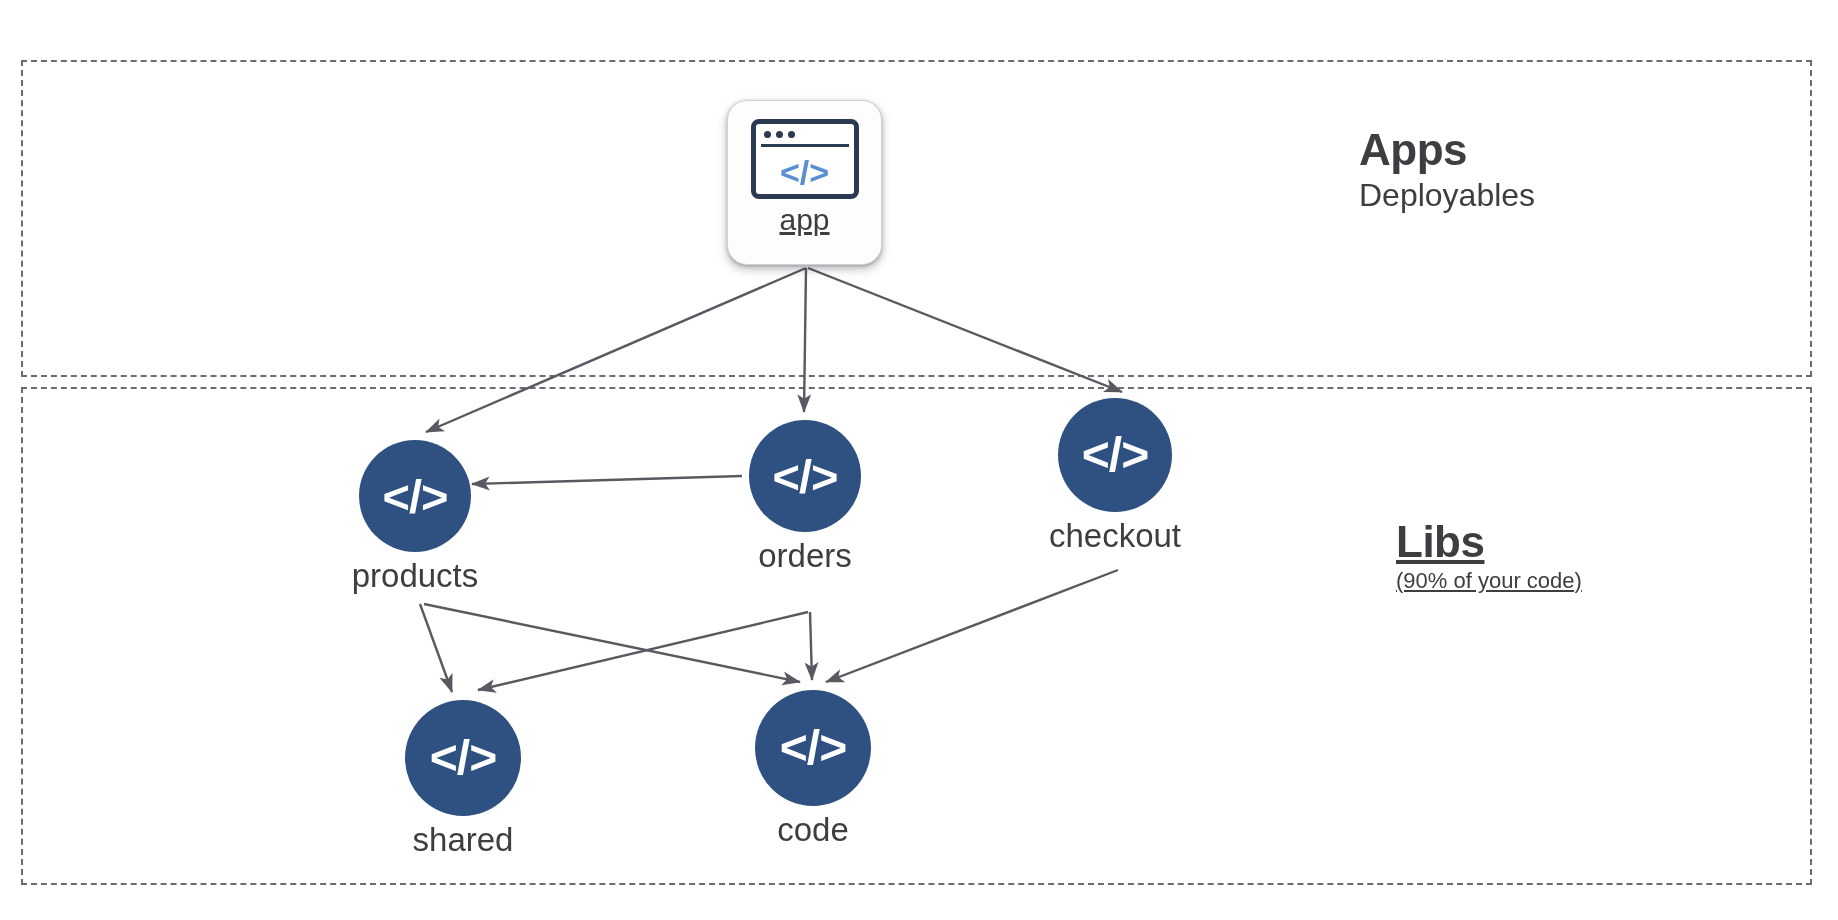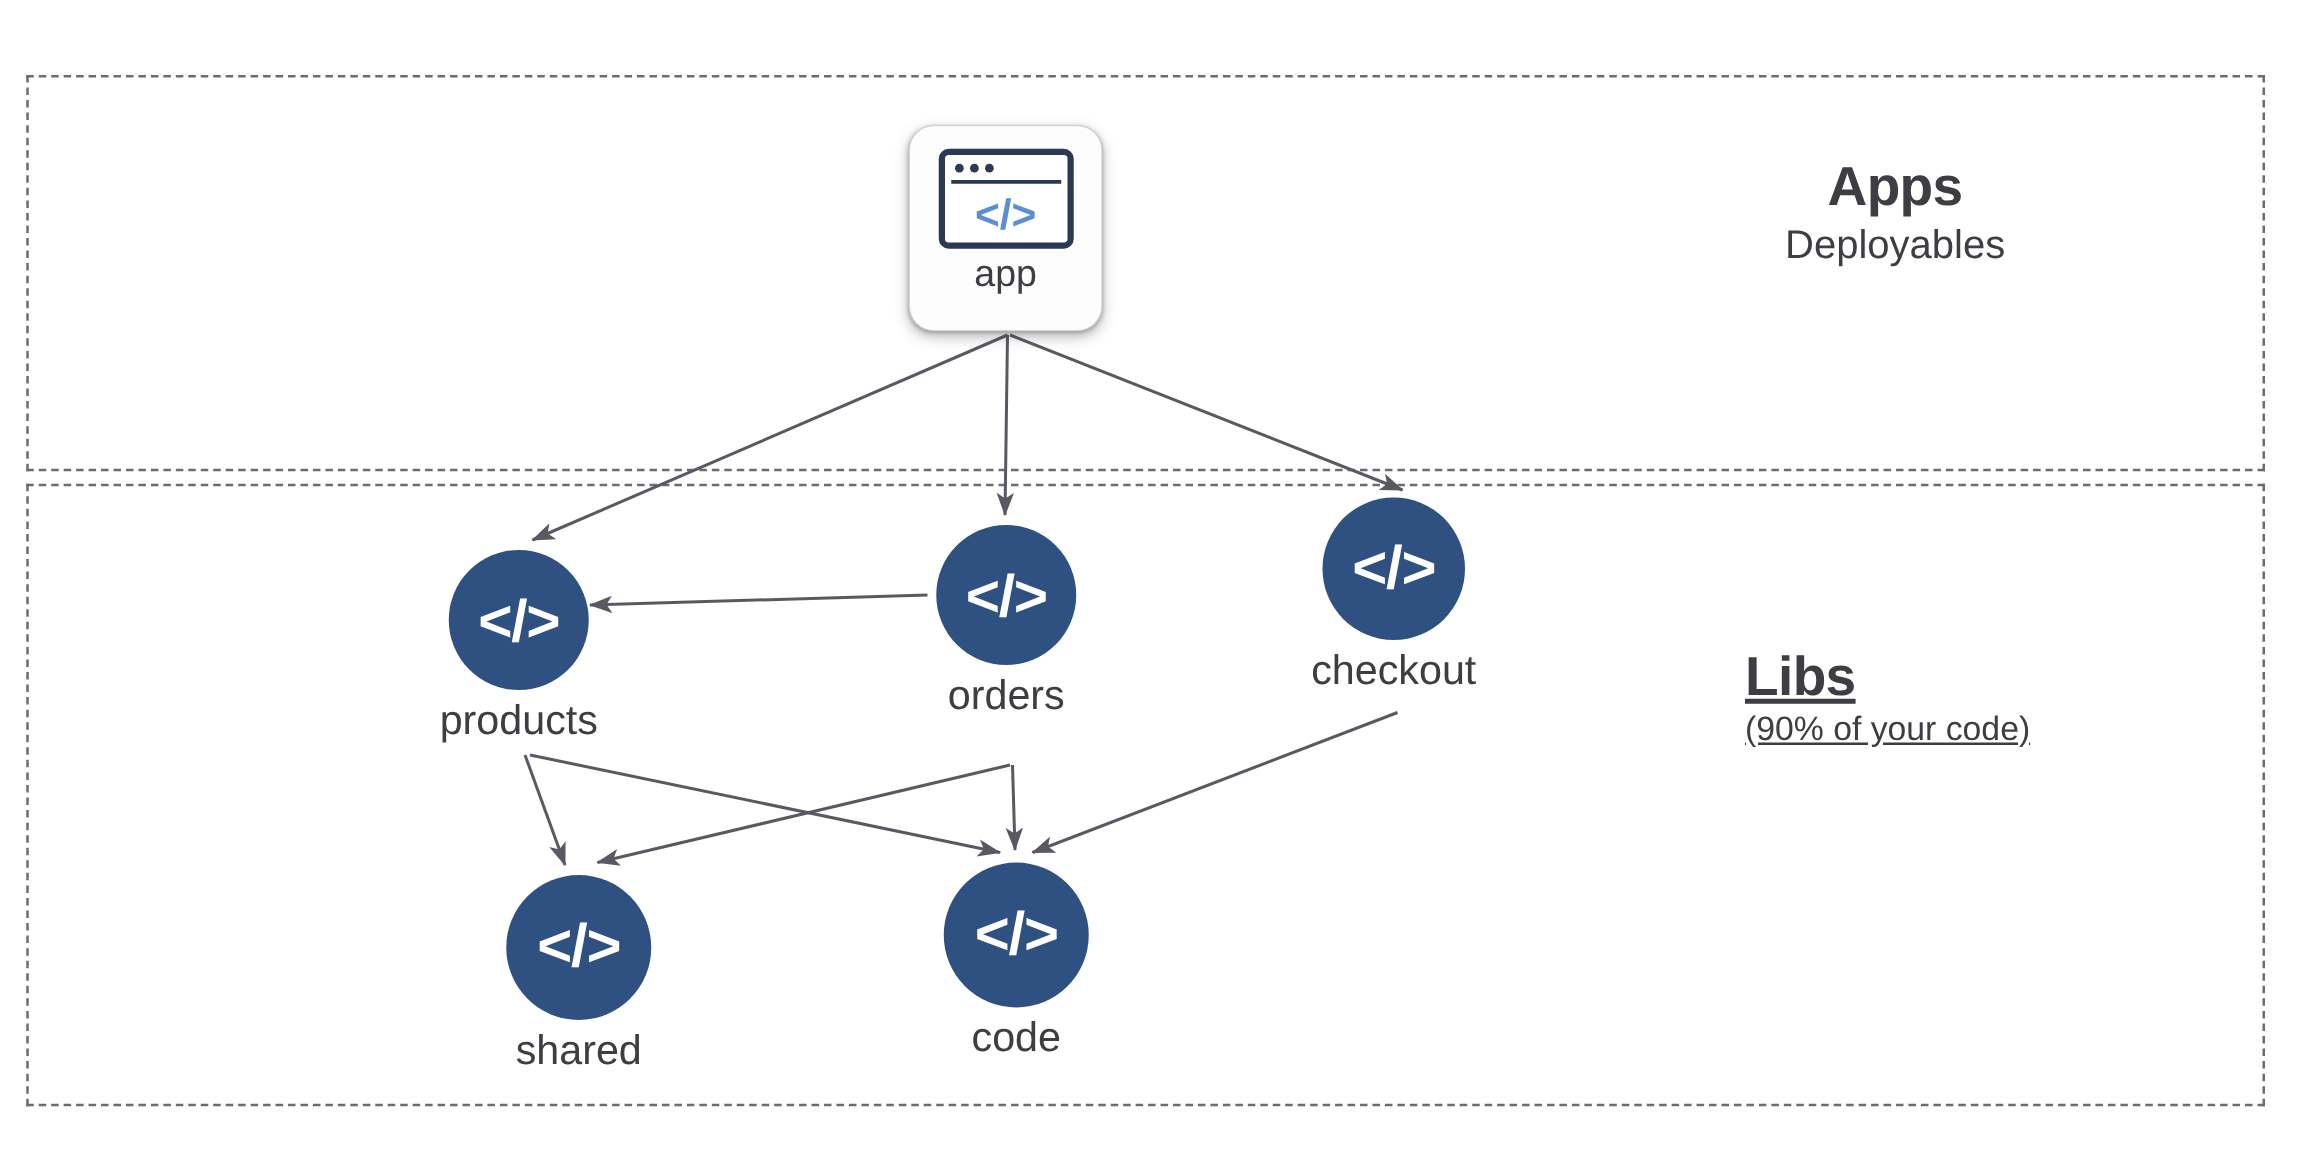--- a/index.html
+++ b/index.html
@@ -52,27 +52,26 @@
   }
   .zone-caption .zone-sub {
     display: block;
     font-size: 32px;
     font-weight: normal;
     line-height: 1.25;
     color: #3d3d42;
     margin-top: 1px;
   }
   .zone-caption .zone-sub.small {
-    font-size: 27px;
+    font-size: 22px;
     text-align: center;
   }
   #caption-apps {
-    left: 1428px;
+    left: 1359px;
     top: 126px;
-    text-align: center;
   }
   #caption-libs {
     left: 1396px;
     top: 518px;
     text-decoration: underline;
   }
   
   #edges {
     position: absolute;
     left: 0;
@@ -145,20 +144,21 @@
     font-size: 34px;
     font-weight: bold;
     letter-spacing: 0px;
     line-height: 1;
   }
   #node-app .app-label {
     margin-top: 6px;
     font-size: 30px;
     color: #3d3d42;
     line-height: 1;
+    text-decoration: underline;
   }
   
   .lib-node {
     position: absolute;
     display: flex;
     flex-direction: column;
     align-items: center;
   }
   .lib-node .circle {
     border-radius: 50%;

